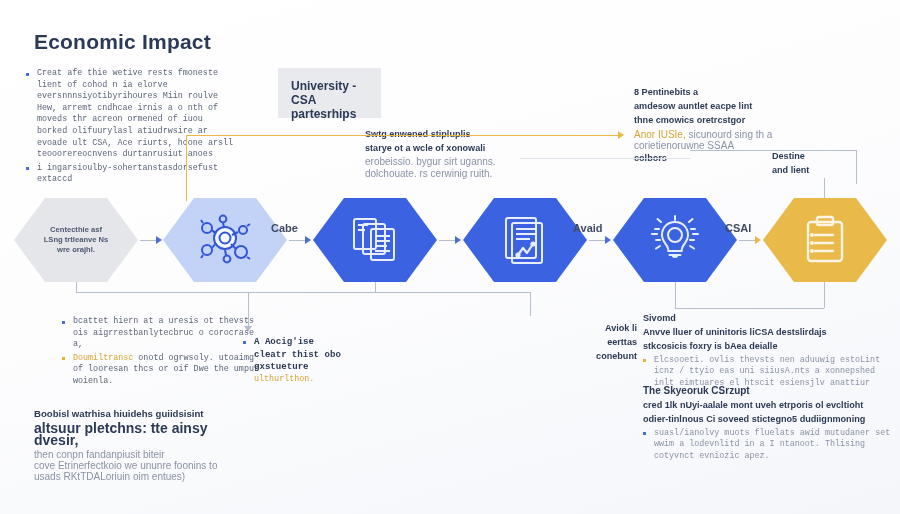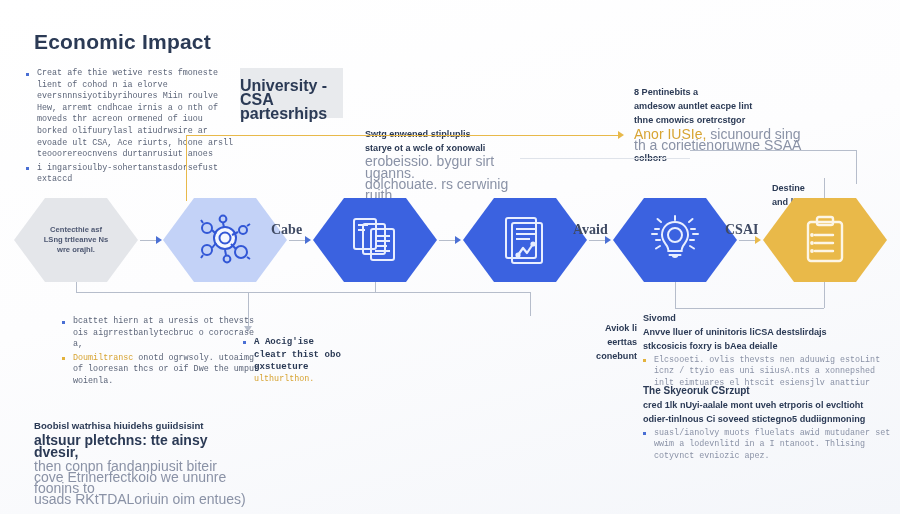--- a/index.html
+++ b/index.html
@@ -31,30 +31,31 @@
   }
   .li:before{
     content:"";position:absolute;left:0;top:4.5px;
     width:3.2px;height:3.2px;background:#4a6fd4;
   }
   .li.gold:before{background:#e3b23c;}
   .hdr{
     font-size:9.1px;font-weight:700;color:#2b3a55;
     line-height:12.2px;margin-bottom:2px;
   }
-  .sub{font-size:14px;line-height:11.2px;color:#8a92a6;}
+  .sub{font-size:10px;line-height:11.2px;color:#8a92a6;}
   .goldtxt{color:#d7a433;}
   
   .calloutbox{
     position:absolute;
     background:#e8eaed;
     color:#2b3a55;
-    font-size:16px;font-weight:700;line-height:14px;
-    padding:11px 0;
+    font-size:12px;font-weight:700;line-height:14px;
+    padding:11px 13px;
     box-sizing:border-box;
+    margin-left:38px;
   }
   
   .hex{
     position:absolute;
     display:flex;align-items:center;justify-content:center;
     clip-path:polygon(25% 0%,75% 0%,100% 50%,75% 100%,25% 100%,0% 50%);
     text-align:center;
   }
   .hexlabel{
     font-size:7.6px;line-height:10px;color:#4e5872;
@@ -72,21 +73,21 @@
     border-left:6px solid #4a6fd4;
   }
   .arrow.gold{border-left-color:#e8b94a;}
   .arrowdown{
     position:absolute;width:0;height:0;
     border-left:4px solid transparent;
     border-right:4px solid transparent;
     border-top:6px solid #b6bdcb;
   }
   .connlabel{
-    position:absolute;font-size:14px;font-weight:600;color:#3f4a63;font-family:Liberation Serif, serif;
+    position:absolute;font-size:11px;font-weight:600;color:#3f4a63;
   }
   
   .ico{display:block;}
 </style>
 </head>
 <body>
 
 <div id="stage">
 
   <div class="title">Economic Impact</div>
@@ -114,21 +115,21 @@
     <div class="hdr">thne cmowics oretrcstgor</div>
     <div class="sub">
       <span class="goldtxt">Anor IUSIe,</span>
       <span>sicunourd sing th a corietienoruwne SSAA</span>
     </div>
     <div class="hdr" style="margin-top:1px;">colbors</div>
   </div>
 
   <div class="conn h" style="left:520px;top:158px;width:170px;background:#dfe3ea;"></div>
 
-  <div class="tblock" style="left:772px;top:150px;width:78px;margin-top:32px;">
+  <div class="tblock" style="left:772px;top:150px;width:78px;">
     <div class="hdr">Destine</div>
     <div class="hdr">and lient</div>
   </div>
 
   <div class="conn v gold" style="left:186px;top:135px;height:66px;"></div>
   <div class="conn h gold" style="left:186px;top:135px;width:434px;"></div>
   <div class="arrow gold" style="left:618px;top:131px;"></div>
 
   <div class="conn h" style="left:690px;top:150px;width:166px;"></div>
   <div class="conn v" style="left:856px;top:150px;height:34px;"></div>
@@ -284,21 +285,21 @@
   <div class="tblock" style="left:643px;top:385px;width:250px;">
     <div class="hdr" style="font-size:10px;">The Skyeoruk CSrzupt</div>
     <div class="hdr">cred 1lk nUyi-aalale mont uveh etrporis ol evcltioht</div>
     <div class="hdr">odier-tinlnous  Ci soveed stictegno5 dudiignmoning</div>
     <div class="li" style="color:#8a92a6;">
       <span>suasl/ianolvy muots fluelats awid mutudaner set wwim a</span>
       <span>lodevnlitd in a I ntanoot. Thlising cotyvnct evniozic apez.</span>
     </div>
   </div>
 
-  <div class="tblock" style="left:34px;top:408px;width:215px;margin-top:12px;">
+  <div class="tblock" style="left:34px;top:408px;width:215px;">
     <div class="hdr" style="font-size:9.6px;">Boobisl watrhisa hiuidehs guiidsisint</div>
     <div class="hdr" style="font-size:14px;">altsuur pletchns: tte ainsy dvesir,</div>
     <div class="sub">then conpn fandanpiusit biteir</div>
     <div class="sub">cove Etrinerfectkoio we ununre foonins to</div>
     <div class="sub">usads RKtTDALoriuin oim entues)</div>
   </div>
 
 </div>
 
 </body></html>

